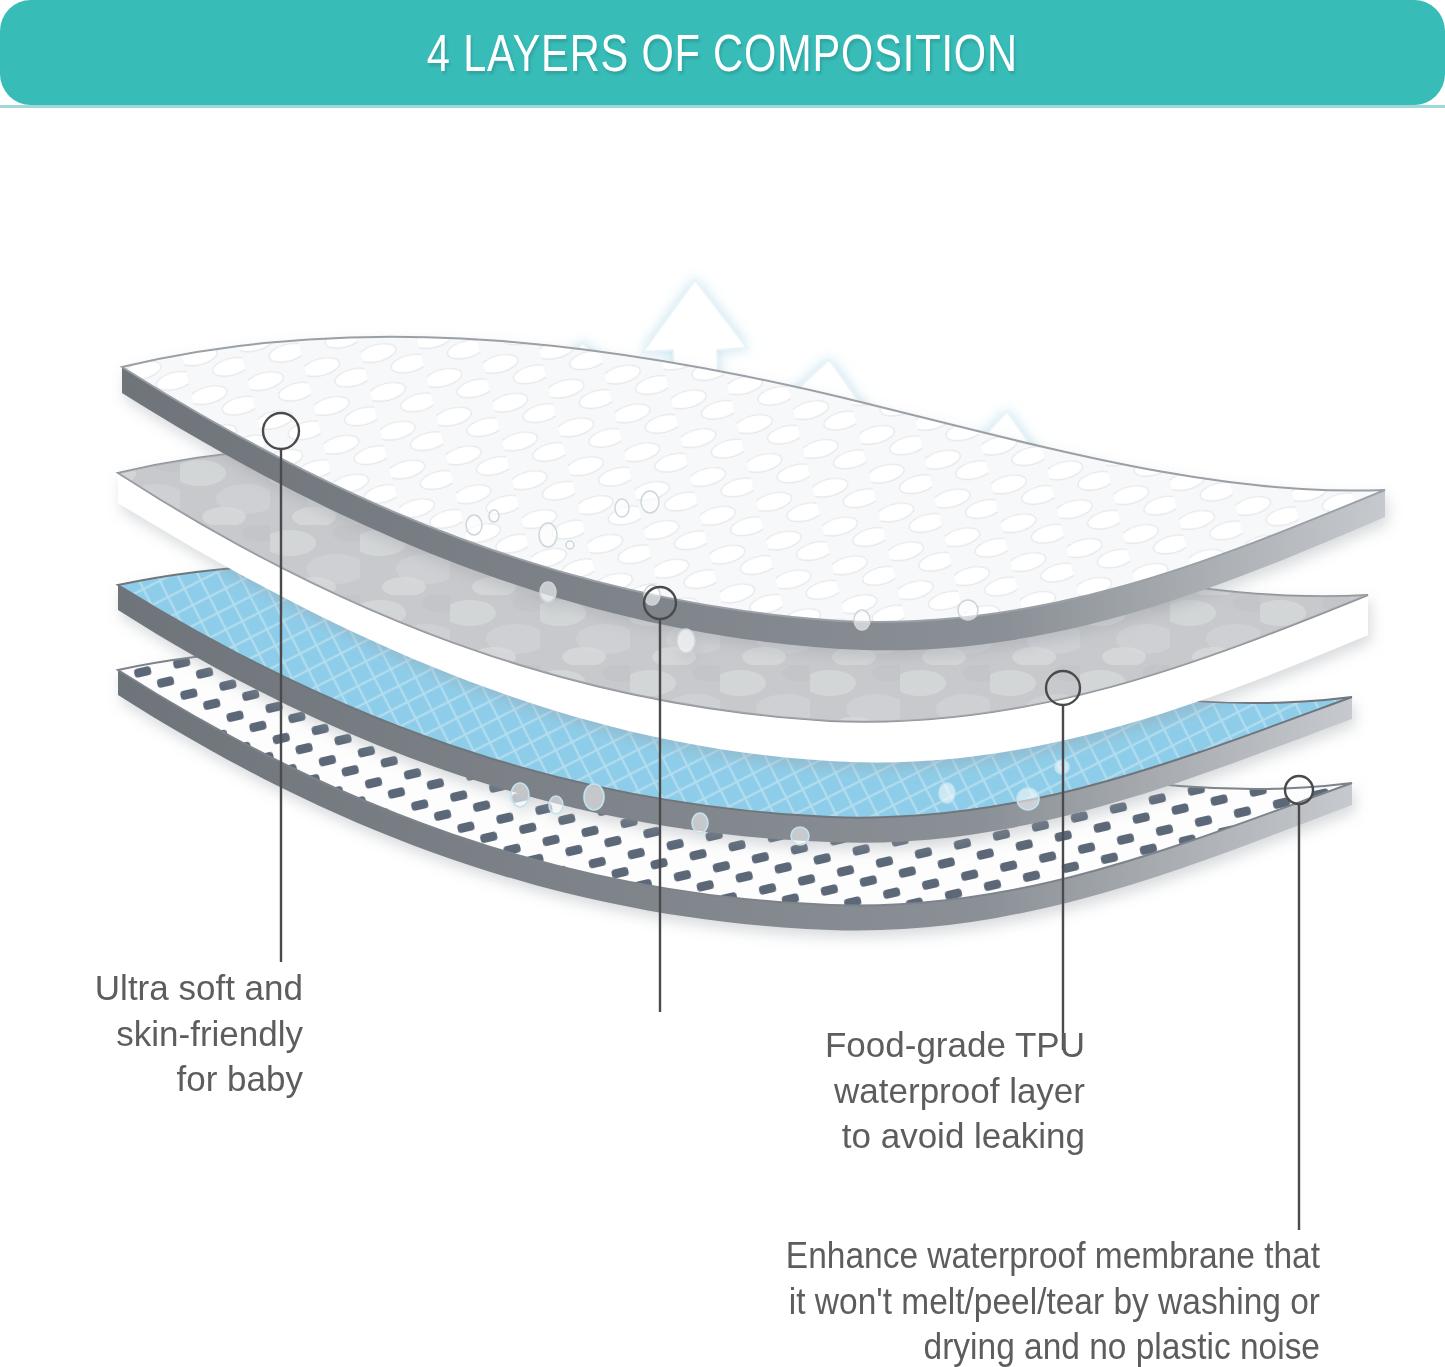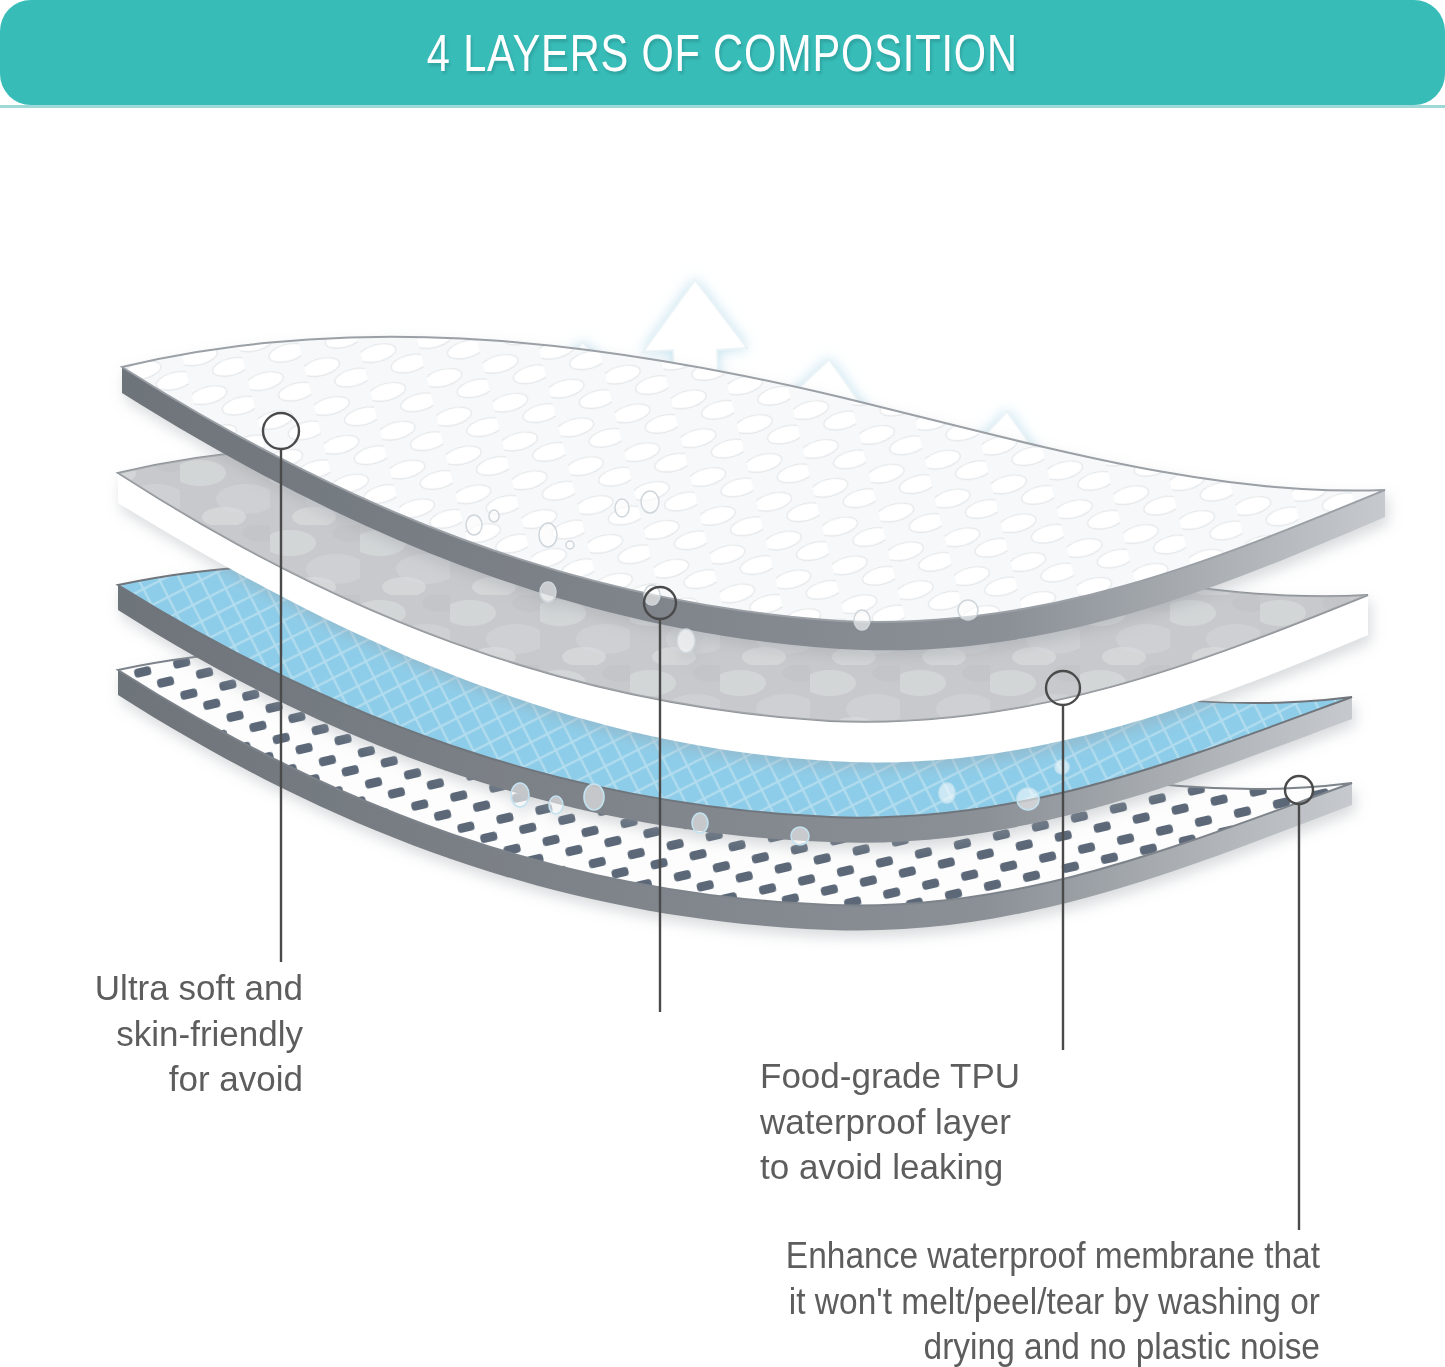--- a/index.html
+++ b/index.html
@@ -44,21 +44,21 @@
   
   .caption{
     position:absolute;
     color:#5d5d5d;
     font-size:35px;
     line-height:1.30;
     white-space:pre-line;
   }
   .cap1{left:18px;top:965px;width:285px;text-align:right;}
   .cap2{left:330px;top:1015px;width:345px;text-align:right;}
-  .cap3{left:760px;top:1053px;width:325px;}
+  .cap3{left:760px;top:1022px;width:325px;text-align:right;}
   .cap4{
     left:640px;top:1233px;width:680px;text-align:right;
     font-size:36px;line-height:1.27;
     font-family:"Liberation Sans Narrow","Liberation Sans",sans-serif;
     transform:scaleX(0.93);transform-origin:right top;
   }
 </style>
 </head>
 <body>
 
@@ -207,21 +207,21 @@
         <g>
           <circle cx="1299" cy="790" r="14"></circle>
           <line x1="1299" y1="804" x2="1299" y2="1230"></line>
         </g>
       </g>
     </svg>
   </div>
 
   <div class="caption cap1">Ultra soft and
 skin-friendly
-for avoid</div>
+for baby</div>
   <div class="caption cap3">Food-grade TPU
 waterproof layer
 to avoid leaking</div>
   <div class="caption cap4">Enhance waterproof membrane that
 it won't melt/peel/tear by washing or
 drying and no plastic noise</div>
 
 </div>
 
 </body></html>

